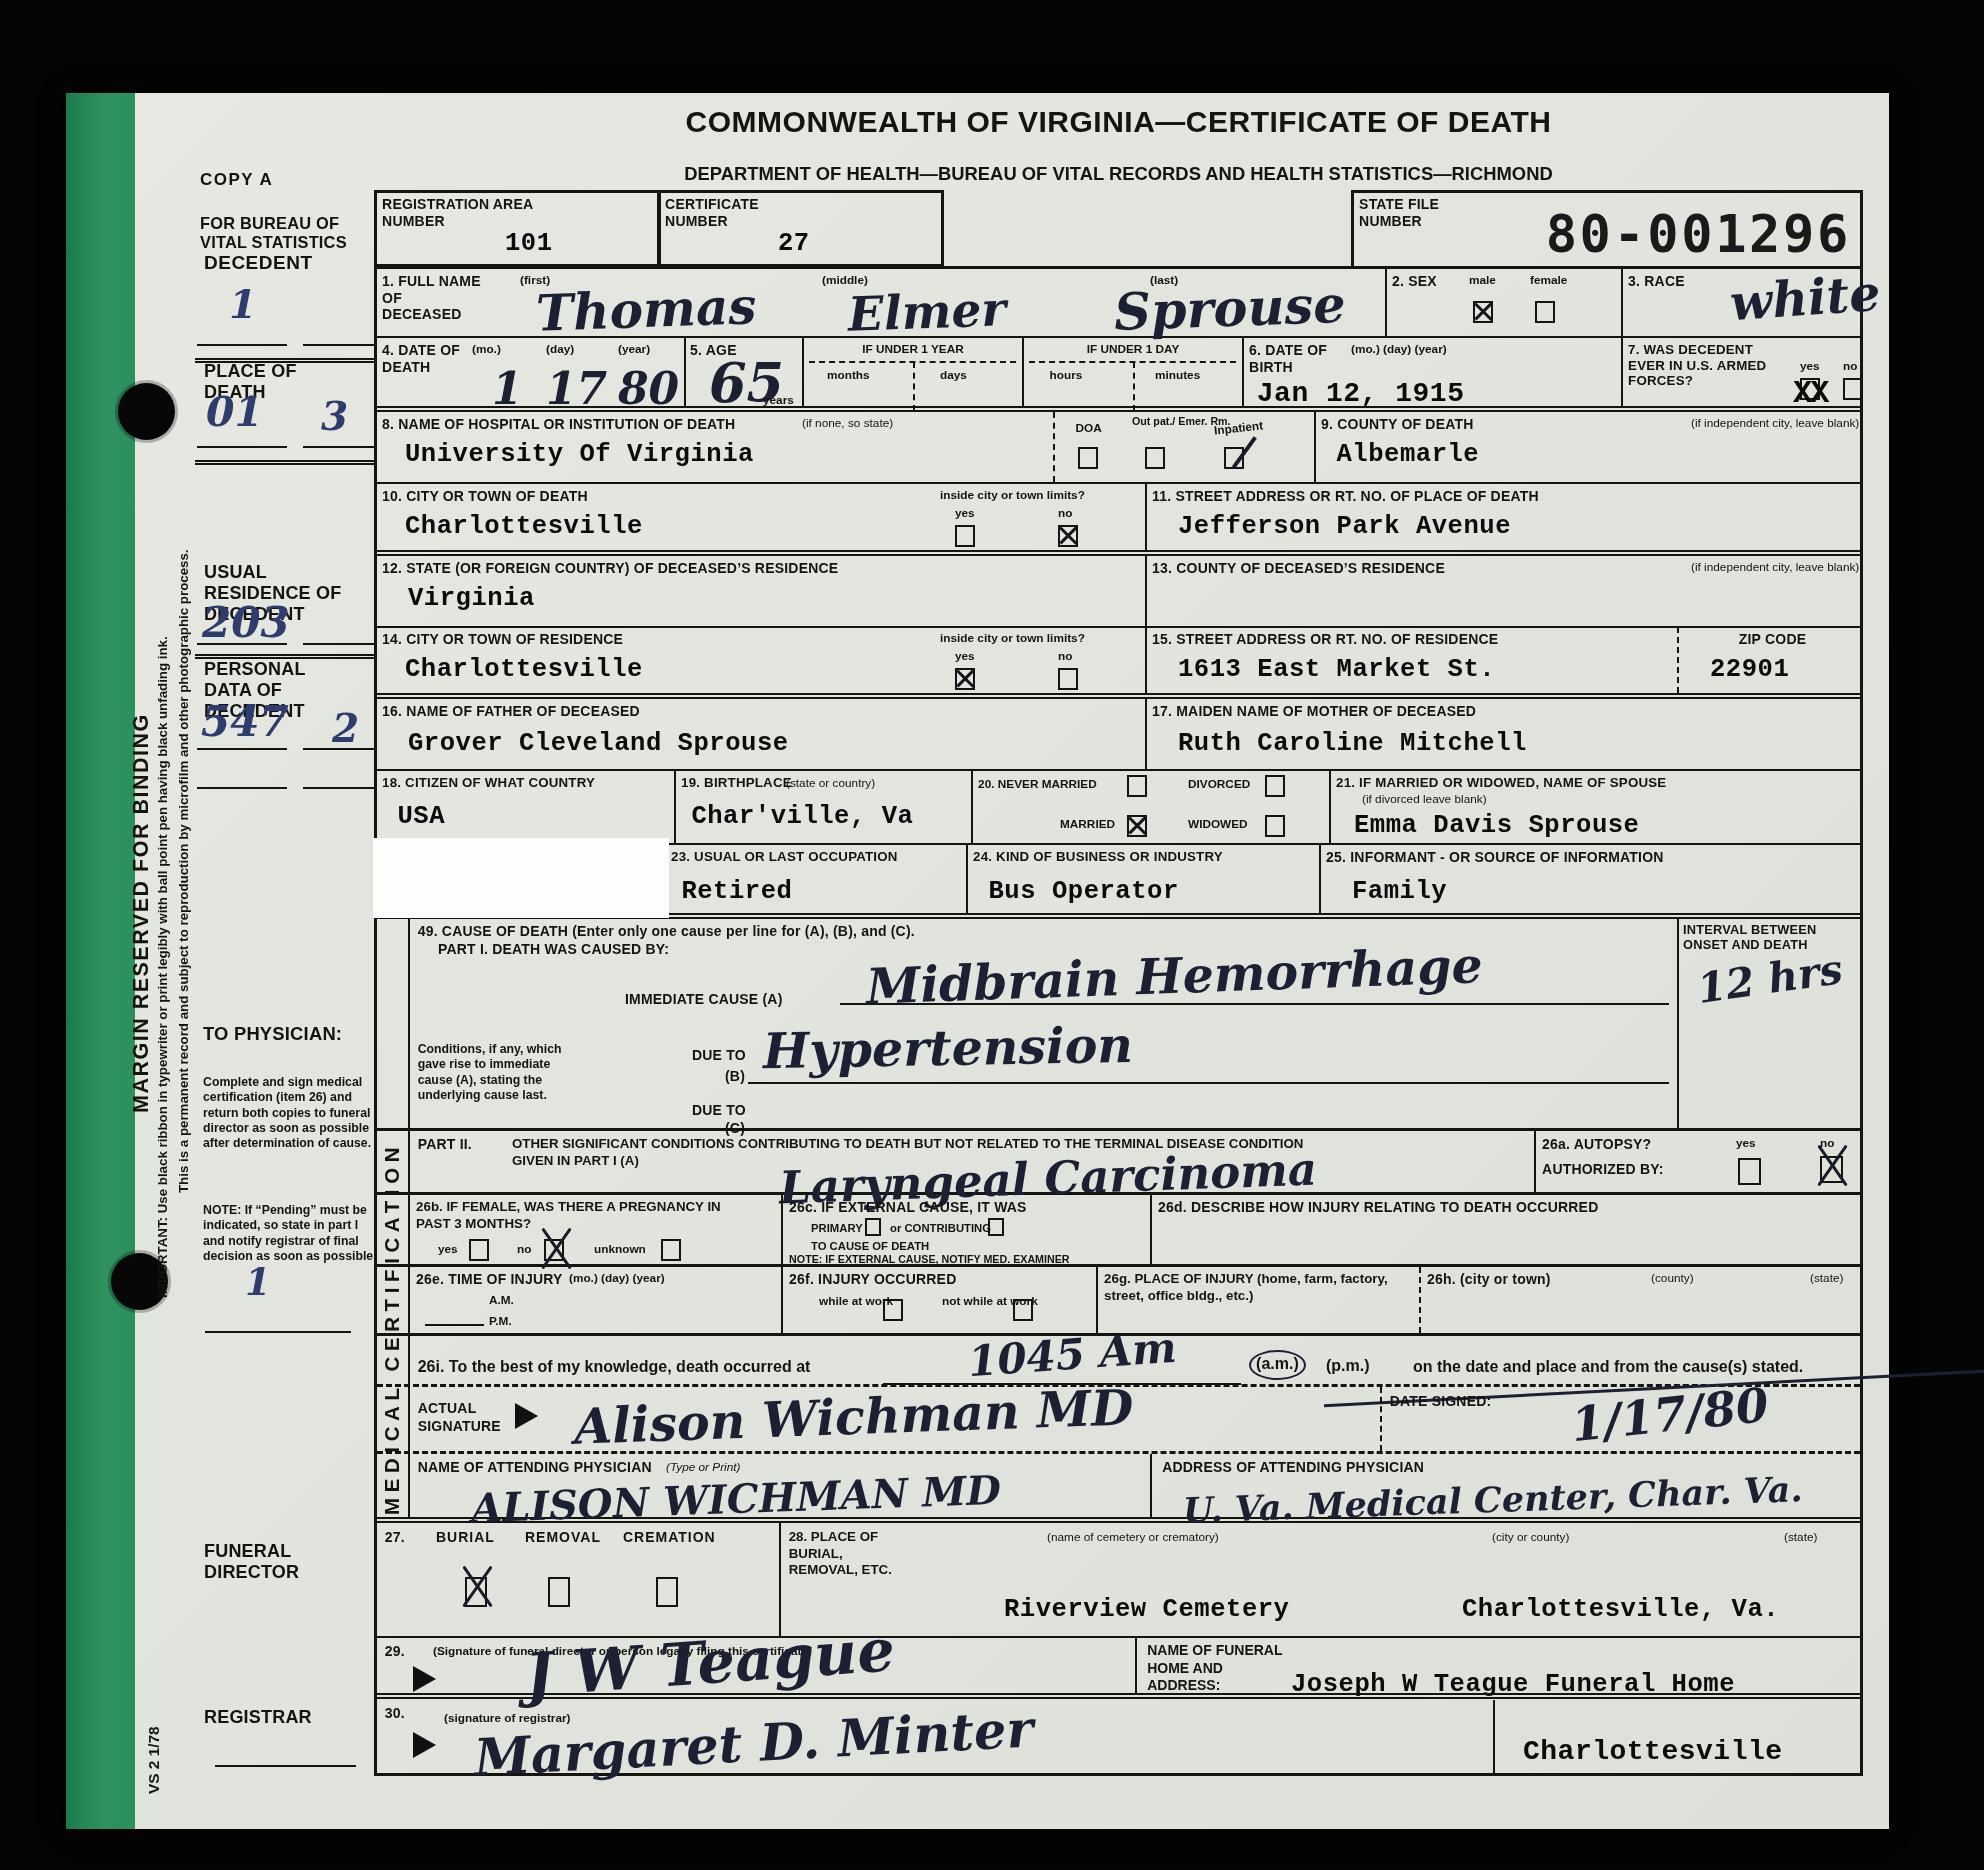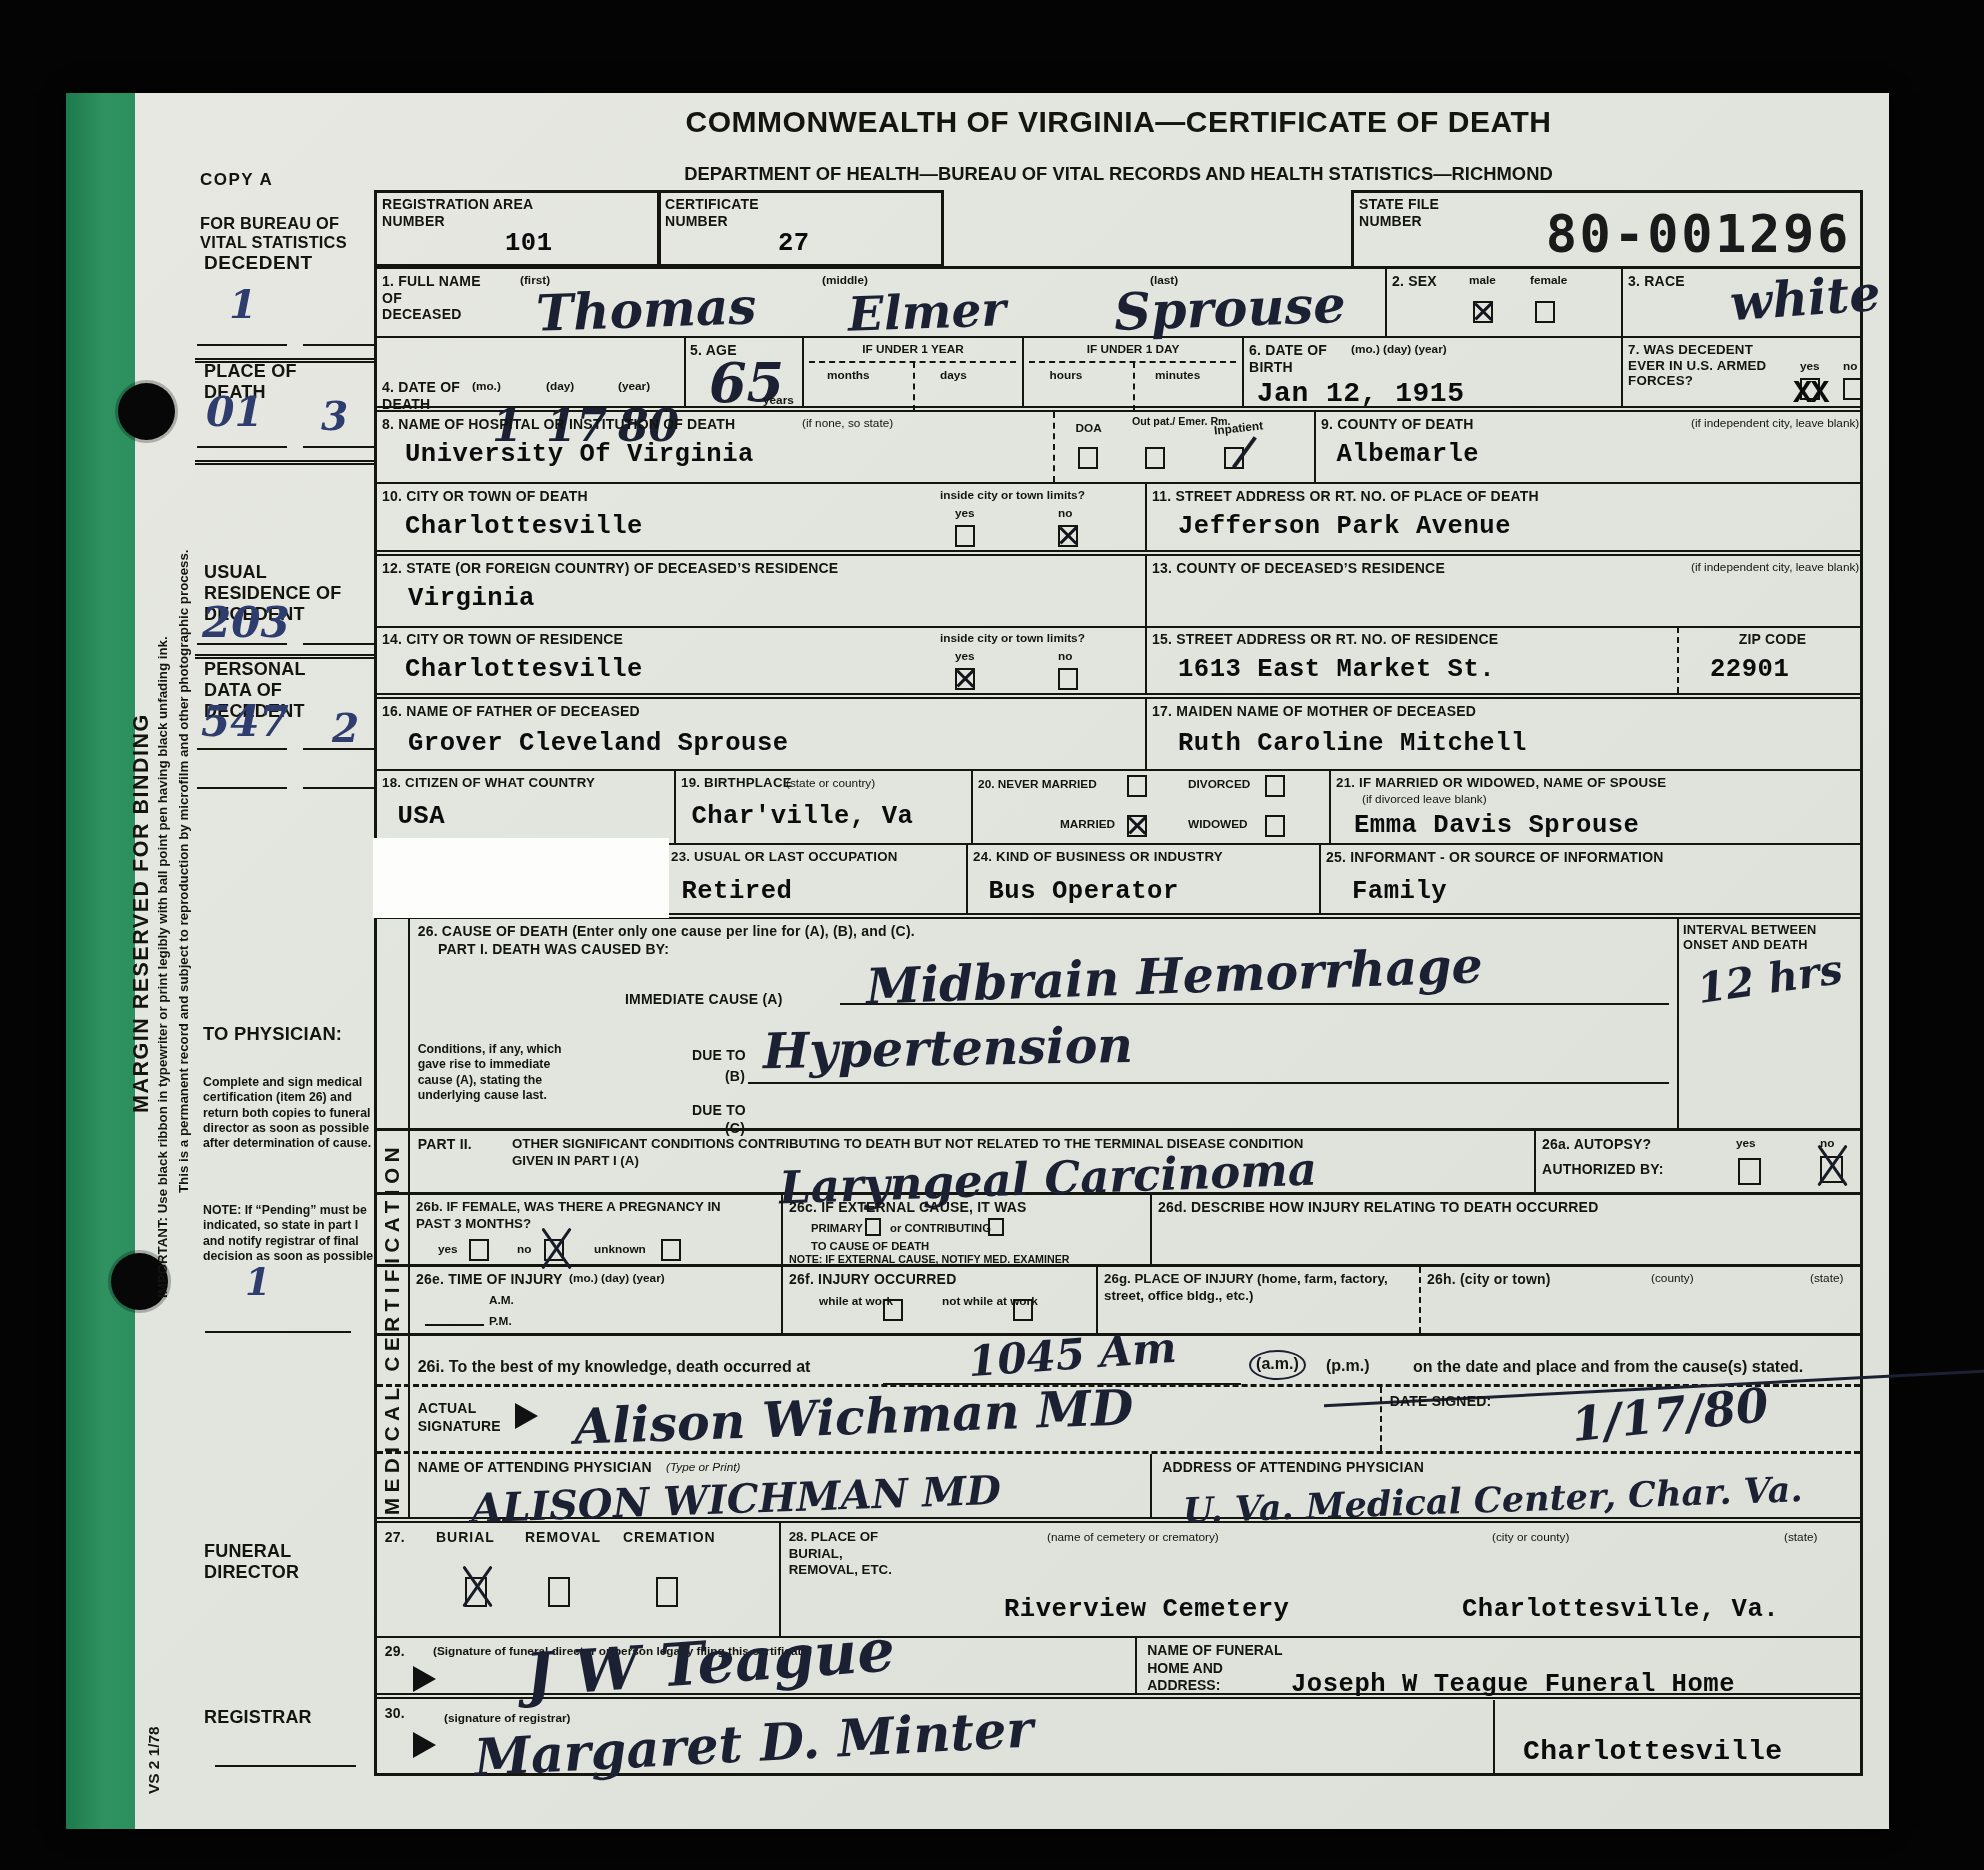--- a/index.html
+++ b/index.html
@@ -138,21 +138,21 @@
         <span class="cb xm abs" style="left:86px;top:32px;"></span>
         <span class="cb abs" style="left:148px;top:32px;"></span>
       </div>
       <div class="c" style="left:1244px;width:246px;">
         <div class="lbl" style="left:5.1px;top:4.1px;">3. RACE</div>
         <div class="hv" style="left:107px;top:0px;font-size:49px;transform:rotate(-4deg);">white</div>
       </div>
     </div>
 
     <div class="row hv2" style="top:69px;height:74px;">
-      <div class="c nf" style="left:0;width:307px;margin-top:37px;">
+      <div class="c nf" style="left:0;width:307px;">
         <div class="lbl wrap" style="left:5.1px;top:4.1px;width:82px;">4. DATE OF DEATH</div>
         <div class="hint" style="left:95px;top:4.1px;">(mo.)</div>
         <div class="hint" style="left:169px;top:4.1px;">(day)</div>
         <div class="hint" style="left:241px;top:4.1px;">(year)</div>
         <div class="hv" style="left:115px;top:24.6px;font-size:44px;">1</div>
         <div class="hv" style="left:169px;top:24.6px;font-size:44px;">17</div>
         <div class="hv" style="left:241px;top:24.6px;font-size:44px;">80</div>
       </div>
       <div class="c" style="left:307px;width:118px;">
         <div class="lbl" style="left:4.1px;top:4.1px;">5. AGE</div>
@@ -305,21 +305,21 @@
         <div class="tv" style="left:20.5px;top:32px;">Bus Operator</div>
       </div>
       <div class="c" style="left:942px;width:548px;">
         <div class="lbl" style="left:5.1px;top:4.1px;">25. INFORMANT - OR SOURCE OF INFORMATION</div>
         <div class="tv" style="left:31px;top:32px;">Family</div>
       </div>
     </div>
 
     <div class="row" style="top:650px;height:212px;border-bottom-width:3.6px;">
       <div class="c" style="left:31px;width:1269px;">
-        <div class="lbl" style="left:7.7px;top:4.1px;">26. CAUSE OF DEATH (Enter only one cause per line for (A), (B), and (C).</div>
+        <div class="lbl" style="left:7.7px;top:4.1px;">49. CAUSE OF DEATH (Enter only one cause per line for (A), (B), and (C).</div>
         <div class="lbl" style="left:28px;top:21.5px;">PART I. DEATH WAS CAUSED BY:</div>
         <div class="lbl" style="left:215px;top:72px;">IMMEDIATE CAUSE (A)</div>
         <div class="wl" style="left:430px;top:84px;width:829px;"></div>
         <div class="hv" style="left:456px;top:28px;font-size:49px;transform:rotate(-2deg);">Midbrain Hemorrhage</div>
         <div class="lbl" style="left:282px;top:128px;">DUE TO</div>
         <div class="lbl" style="left:315px;top:149px;">(B)</div>
         <div class="wl" style="left:338px;top:163px;width:921px;"></div>
         <div class="hv" style="left:353px;top:100px;font-size:49px;transform:rotate(-1deg);">Hypertension</div>
         <div class="note abs" style="left:7.7px;top:123px;width:159px;">Conditions, if any, which gave rise to immediate cause (A), stating the underlying cause last.</div>
         <div class="lbl" style="left:282px;top:183px;">DUE TO</div>

